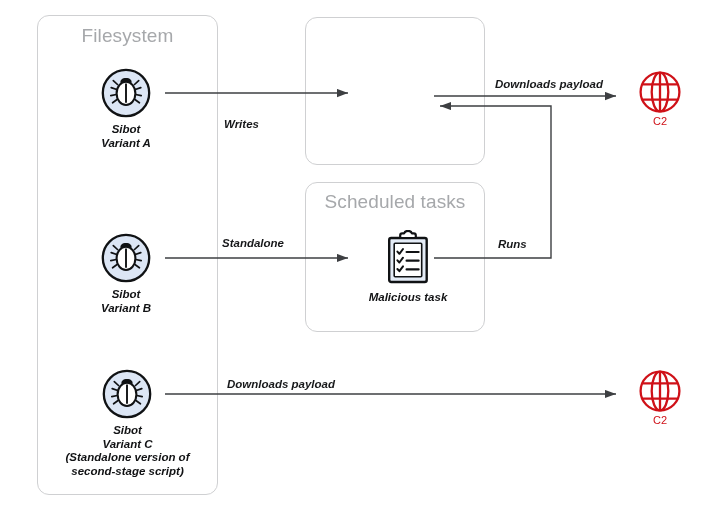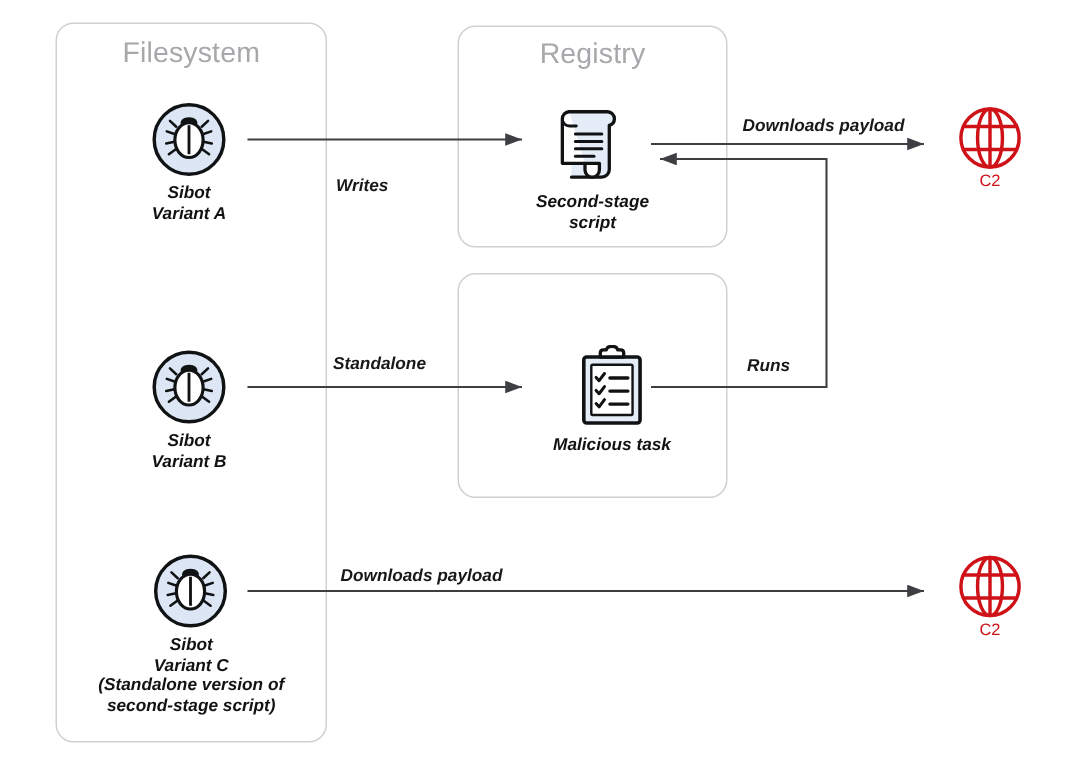--- a/index.html
+++ b/index.html
@@ -75,23 +75,23 @@
 </style>
 </head>
 <body>
 
 <div id="canvas">
 
   <div class="zone" style="left:37px; top:15px; width:181px; height:480px;"></div>
   <div class="zone-title" style="left:37px; width:181px; top:25px;">Filesystem</div>
 
   <div class="zone" style="left:305px; top:17px; width:180px; height:148px;"></div>
-  <div class="zone-title" style="left:305px; width:180px; top:26px;">Registry</div>
 
   <div class="zone" style="left:305px; top:182px; width:180px; height:150px;"></div>
+  <div class="zone-title" style="left:305px; width:180px; top:191px;">Scheduled tasks</div>
 
   <svg class="wires" viewBox="0 0 728 512">
     <defs>
       <marker id="arrowR" markerWidth="9" markerHeight="9" refX="8" refY="3" orient="auto" markerUnits="strokeWidth">
         <path d="M0,0 L8,3 L0,6 z" fill="#3d3f42"></path>
       </marker>
       <marker id="arrowL" markerWidth="9" markerHeight="9" refX="8" refY="3" orient="auto" markerUnits="strokeWidth">
         <path d="M0,0 L8,3 L0,6 z" fill="#3d3f42"></path>
       </marker>
     </defs>
@@ -187,42 +187,20 @@
           <path d="M25,15.5 L25,34.8" stroke="#101214" stroke-width="1.9"></path>
         </g>
       </svg>
     </span>
     <div class="node-label">Sibot
 Variant C
 (Standalone version of
 second-stage script)</div>
   </div>
 
-  <div class="node" style="left:341px; top:68px; width:108px;">
-    <span class="icon-wrap">
-      <svg width="108" height="56" viewBox="0 0 108 56">
-        <g transform="translate(31,2)">
-          <path d="M7.5,4.5 L33,4.5 C35.6,4.5 37.6,6.6 37.6,9.2 C37.6,11.4 36.2,13.1 34.2,13.6
-                   L34.2,43.0 C34.2,45.8 31.9,48.1 29.1,48.1 L9.0,48.1" fill="#e4ecf7" stroke="#101214" stroke-width="2.2" stroke-linejoin="round" stroke-linecap="round"></path>
-          <path d="M7.5,4.5 C4.9,4.5 2.9,6.6 2.9,9.2 L2.9,38.9 L27.6,38.9
-                   C27.6,38.9 27.6,43.3 27.6,43.3 C27.6,46.0 25.5,48.1 22.8,48.1
-                   C20.1,48.1 18.0,46.0 18.0,43.3 L18.0,38.9" fill="#ffffff" stroke="#101214" stroke-width="2.2" stroke-linejoin="round" stroke-linecap="round"></path>
-          <path d="M2.9,9.2 C2.9,11.9 5.0,14.0 7.7,14.0 L12.2,14.0" fill="none" stroke="#101214" stroke-width="1.9" stroke-linecap="round"></path>
-          <g stroke="#101214" stroke-width="2.0" stroke-linecap="round">
-            <path d="M11.6,19.4 L29.2,19.4"></path>
-            <path d="M11.6,24.3 L29.2,24.3"></path>
-            <path d="M11.6,29.2 L29.2,29.2"></path>
-            <path d="M11.6,34.1 L24.0,34.1"></path>
-          </g>
-        </g>
-      </svg>
-    </span>
-    <div class="node-label">Second-stage
-script</div>
-  </div>
 
   <div class="node" style="left:354px; top:230px; width:108px;">
     <span class="icon-wrap">
       <svg width="108" height="56" viewBox="0 0 108 56">
         <g transform="translate(33,2)">
           <rect x="2.2" y="6.0" width="37.5" height="44.0" rx="2.0" fill="#e4ecf7" stroke="#101214" stroke-width="2.4"></rect>
           <rect x="7.2" y="11.2" width="27.5" height="33.5" rx="1.0" fill="#ffffff" stroke="#101214" stroke-width="1.6"></rect>
           <path d="M13.2,6.0 L13.2,3.4 C13.2,2.2 14.0,1.3 15.2,1.3 L17.2,1.3
                    C17.6,-0.3 19.3,-1.1 21.0,-1.1 C22.7,-1.1 24.4,-0.3 24.8,1.3
                    L26.8,1.3 C28.0,1.3 28.8,2.2 28.8,3.4 L28.8,6.0 Z" fill="#ffffff" stroke="#101214" stroke-width="2.2" stroke-linejoin="round"></path>

